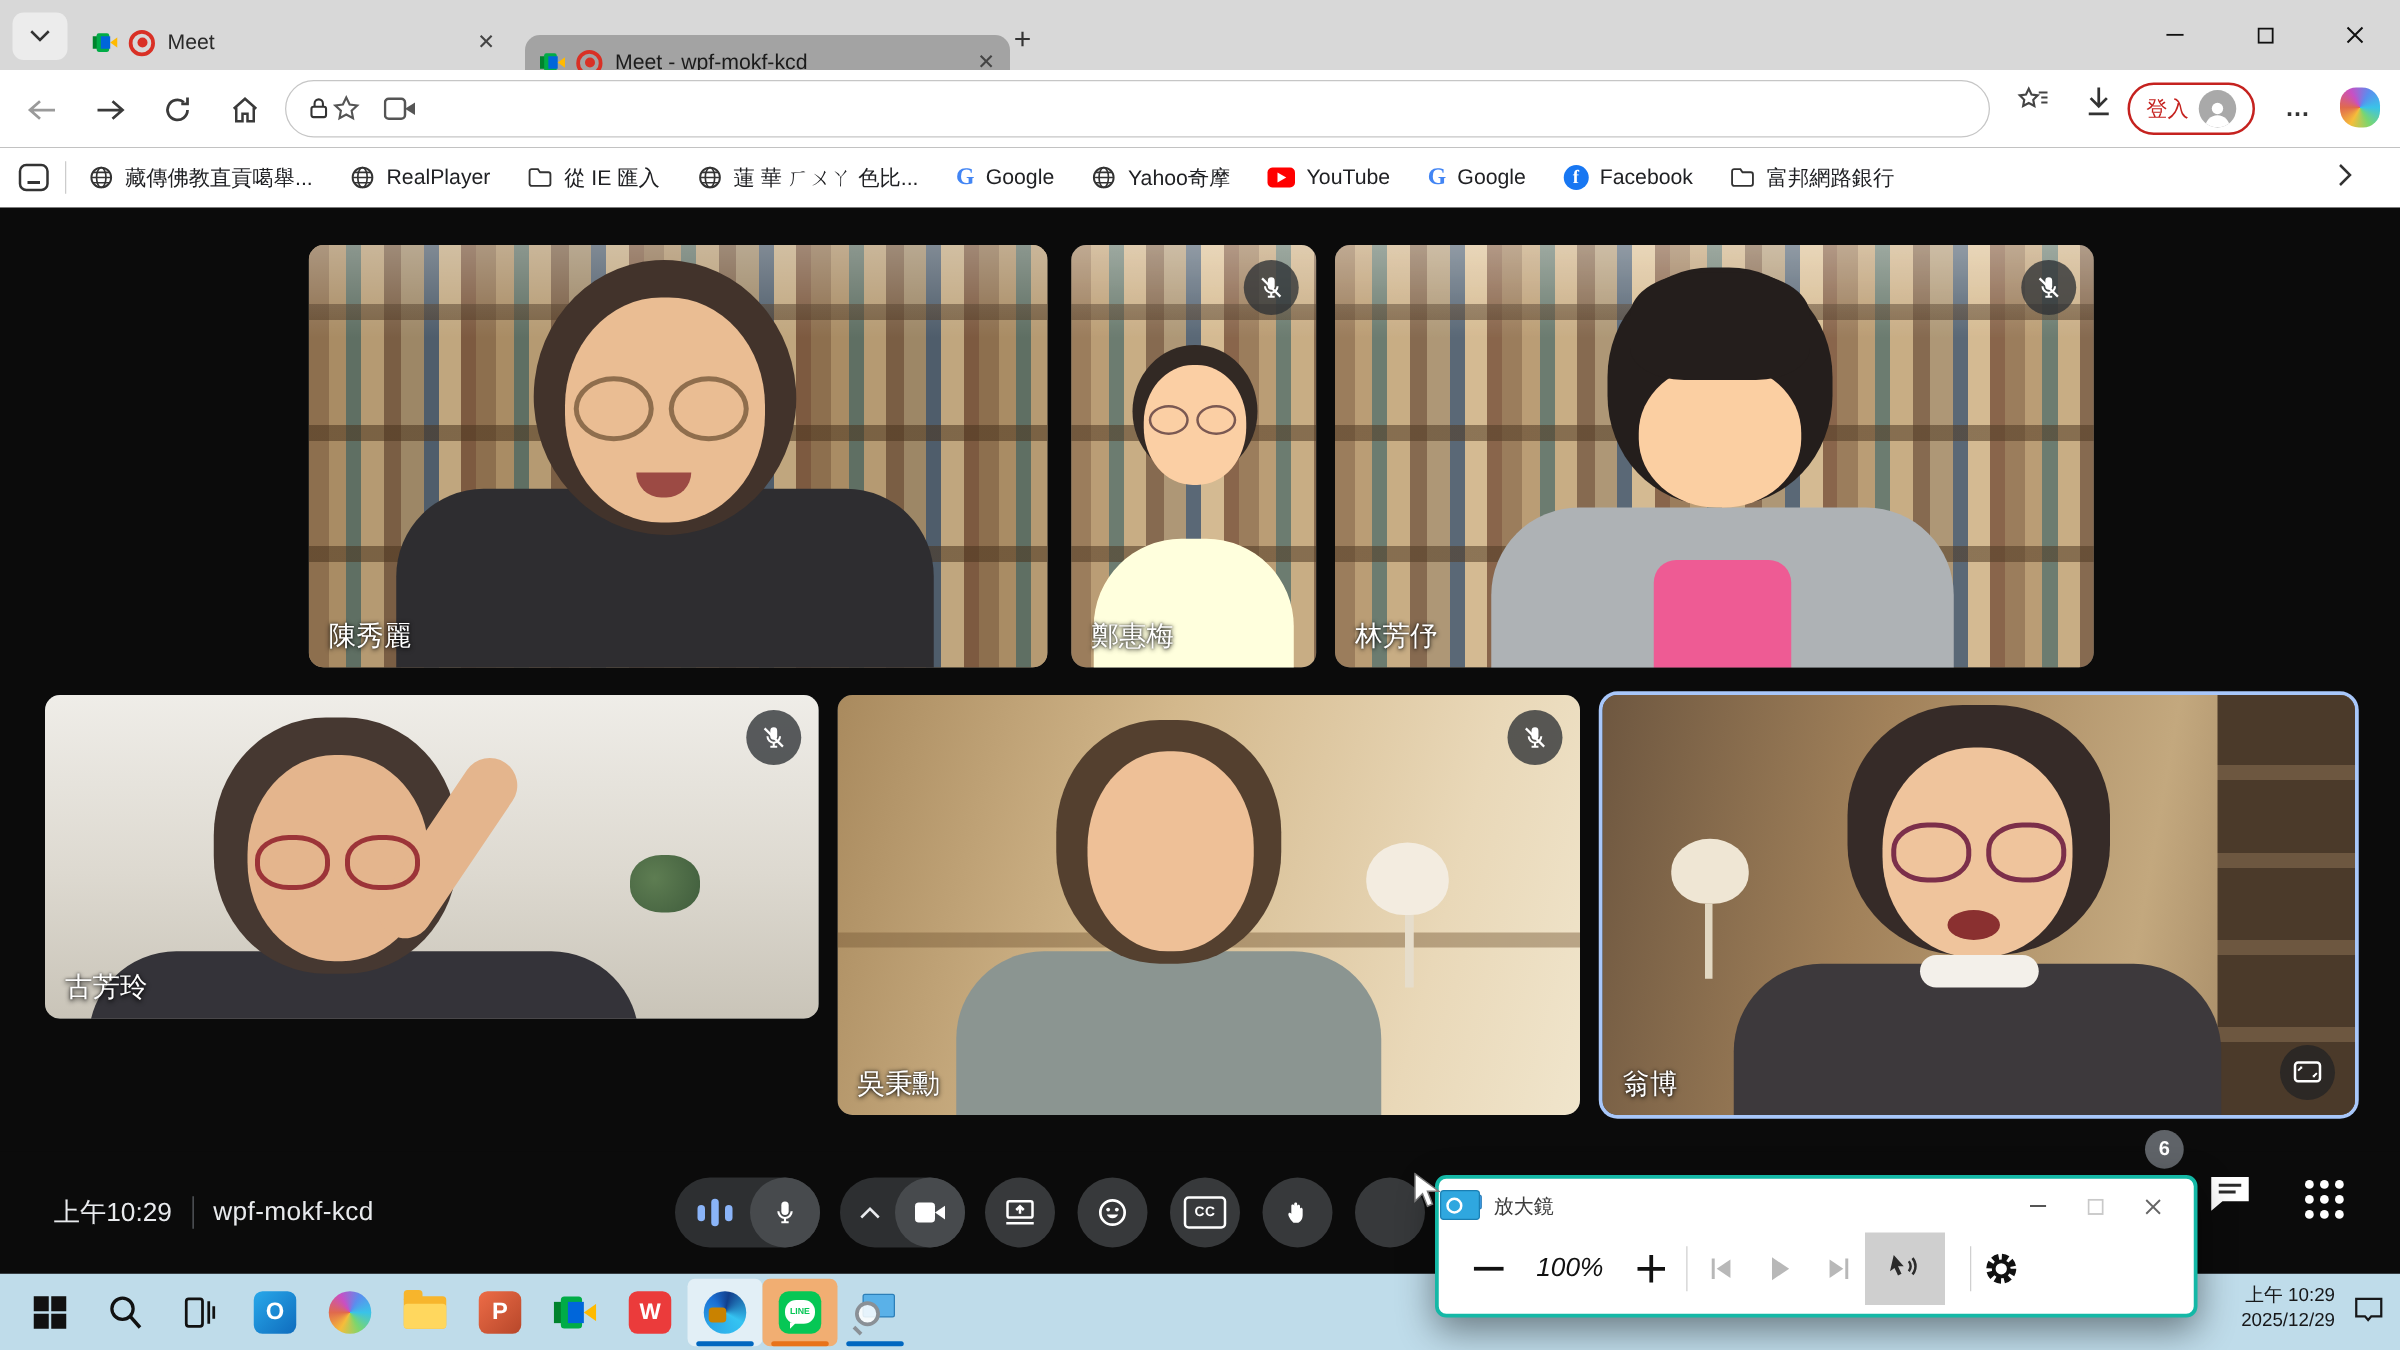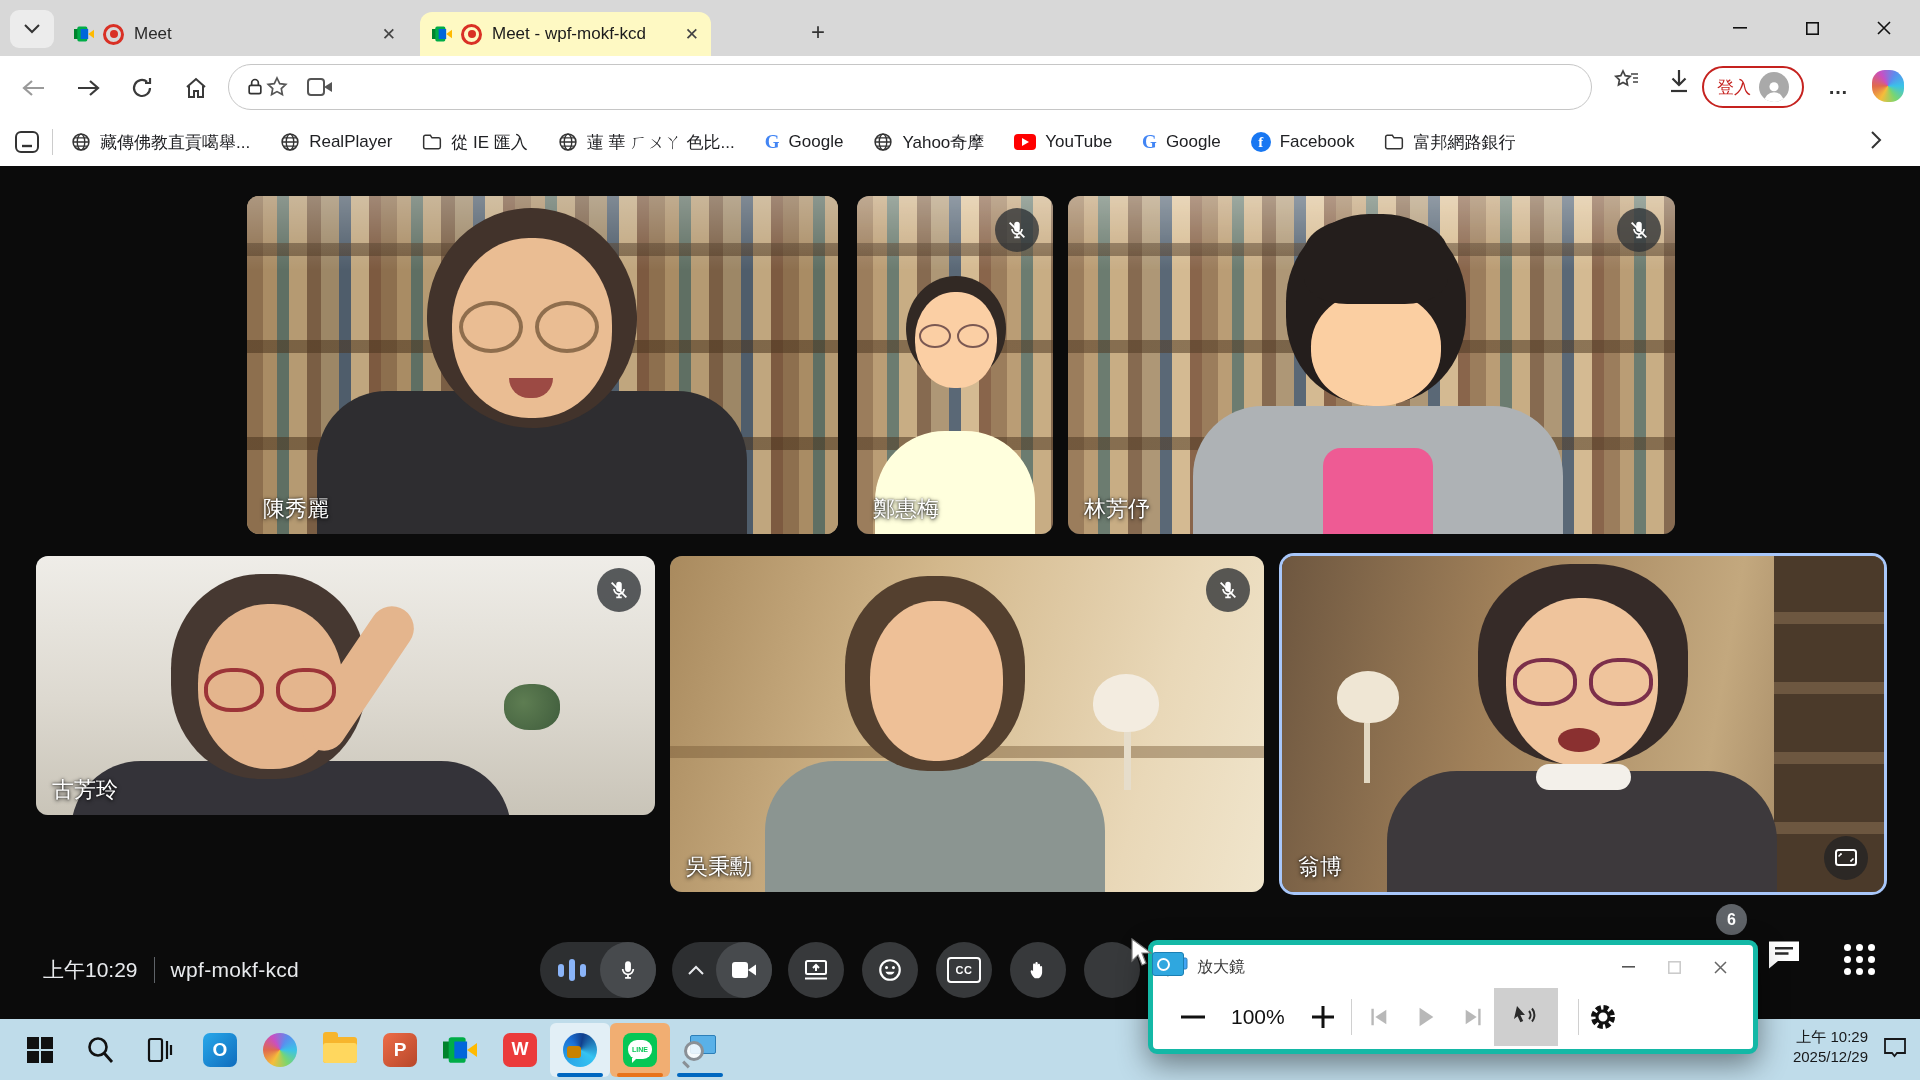--- a/index.html
+++ b/index.html
@@ -5,21 +5,21 @@
   html,body{margin:0;padding:0;}
   body{width:1920px;height:1080px;overflow:hidden;font-family:"Liberation Sans","DejaVu Sans",sans-serif;}
   .stage{position:relative;width:1920px;height:1080px;background:#0b0b0b;}
   svg{display:block;}
 
   
   .tabbar{position:absolute;left:0;top:0;width:1920px;height:56px;background:#d8d8d8;}
   .tab-dropdown{position:absolute;left:10px;top:10px;width:44px;height:38px;border-radius:9px;background:#ececec;display:flex;align-items:center;justify-content:center;color:#333;font-size:18px;}
   .tab{position:absolute;top:12px;height:44px;display:flex;align-items:center;padding:0 12px;box-sizing:border-box;}
   .tab.inactive{left:62px;width:346px;color:#2a2a2a;}
-  .tab.active{left:420px;width:291px;background:#fef9c3;border-radius:12px 12px 0 0;color:#1b1b1b;}
+  .tab.active{left:420px;width:388px;background:#a3a3a3;border-radius:12px 12px 0 0;color:#1b1b1b;margin-top:16px;}
   .tab-title{font-size:17px;margin-left:10px;white-space:nowrap;overflow:hidden;flex:1;}
   .tab-close{font-size:17px;color:#444;margin-left:8px;}
   .rec-dot{width:15px;height:15px;border:3px solid #d93025;border-radius:50%;margin-left:9px;position:relative;flex:none;}
   .rec-dot::after{content:"";position:absolute;left:3.5px;top:3.5px;width:8px;height:8px;border-radius:50%;background:#d93025;}
   .newtab{position:absolute;left:800px;top:14px;width:36px;height:36px;display:flex;align-items:center;justify-content:center;font-size:24px;color:#333;}
   .wincontrols{position:absolute;right:0;top:0;height:56px;display:flex;}
   .winbtn{width:72px;height:56px;display:flex;align-items:center;justify-content:center;color:#111;}
 
   
   .toolbar{position:absolute;left:0;top:56px;width:1920px;height:62px;background:#fff;}
@@ -87,25 +87,25 @@
   .audiobars i{display:block;width:6px;border-radius:3px;background:#8ab4f8;}
   .gap16{width:16px;flex:none;}.gap18{width:18px;flex:none;}
   .endcall{width:104px;height:56px;border-radius:28px;background:#dc362e;display:flex;align-items:center;justify-content:center;flex:none;}
   .cc-box{width:30px;height:22px;border:2.5px solid #fff;border-radius:4px;color:#fff;font-size:11px;font-weight:bold;display:flex;align-items:center;justify-content:center;letter-spacing:.5px;}
   .count-badge{position:absolute;left:1716px;top:-17px;width:31px;height:31px;border-radius:50%;background:#5f6368;color:#fff;font-size:16px;font-weight:bold;display:flex;align-items:center;justify-content:center;}
   .chatbtn{position:absolute;left:1766px;top:17px;}
   .gridbtn{position:absolute;left:1844px;top:23px;display:grid;grid-template-columns:repeat(3,7px);grid-gap:5px;}
   .gridbtn i{width:7px;height:7px;border-radius:50%;background:#fff;}
 
   
-  .magwin{position:absolute;left:1148px;top:940px;width:610px;height:114px;background:#fff;border-radius:9px;box-shadow:0 10px 30px rgba(0,0,0,.45);z-index:50;border:5px solid #14b8a6;box-sizing:border-box;}
+  .magwin{position:absolute;left:1148px;top:940px;width:610px;height:114px;background:#fff;border-radius:9px;box-shadow:0 10px 30px rgba(0,0,0,.45);z-index:50;border:3px solid #14b8a6;box-sizing:border-box;}
   .mag-titlerow{display:flex;align-items:center;height:36px;padding:4px 10px 0 12px;}
   .mag-title{font-size:16px;color:#3c3c3c;margin-left:8px;flex:1;}
   .mag-winbtn{width:46px;height:30px;display:flex;align-items:center;justify-content:center;}
-  .mag-controls{display:flex;align-items:center;height:64px;padding:0 16px 0 28px;}
+  .mag-controls{display:flex;align-items:center;height:64px;padding:0 16px 0 28px;font-style:italic;}
   .mag-zoom-text{font-size:21px;color:#111;margin:0 26px;}
   .mag-vsep{width:1px;height:36px;background:#d0d0d0;margin:0 16px;}
   .mag-active-tool{width:64px;height:58px;background:#cfcfcf;display:flex;align-items:center;justify-content:center;margin:0 10px;}
 
   
   .taskbar{position:absolute;left:0;top:1019px;width:1920px;height:61px;background:#bfdcea;z-index:10;}
   .tb-row{position:absolute;left:10px;top:2px;display:flex;align-items:center;height:57px;}
   .tb-tile{width:60px;height:54px;display:flex;align-items:center;justify-content:center;border-radius:6px;position:relative;flex:none;}
   .tb-tile.hl-edge{background:rgba(255,255,255,.55);}
   .tb-tile.hl-line{background:#f1ae72;}

